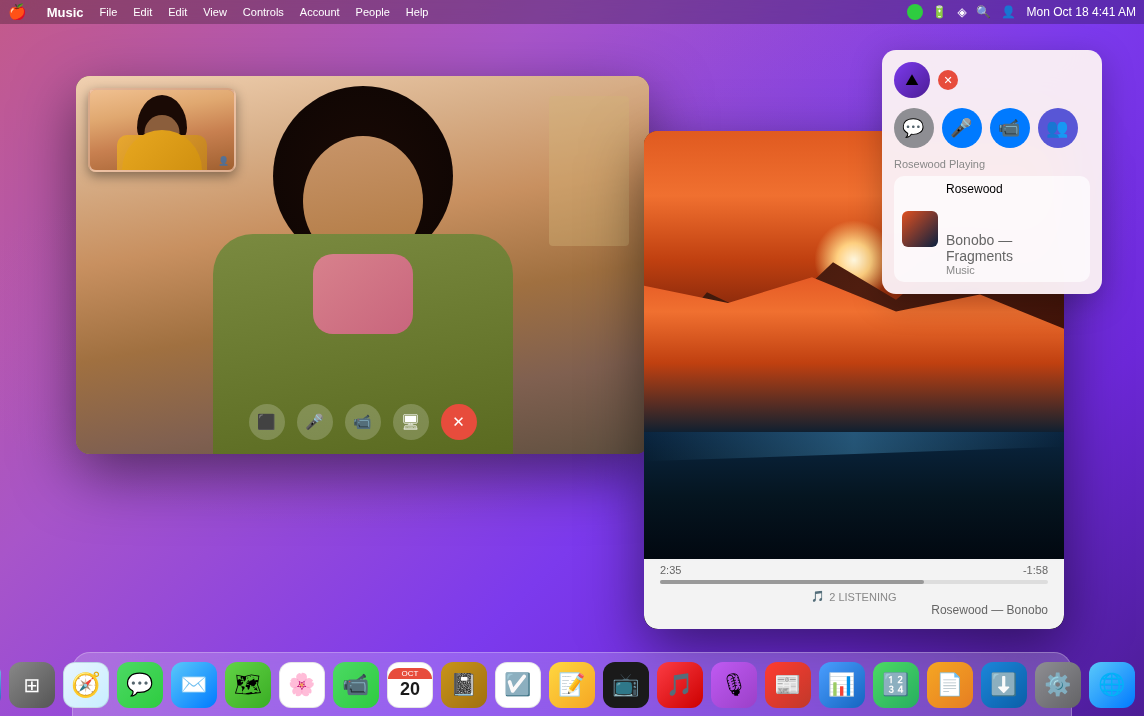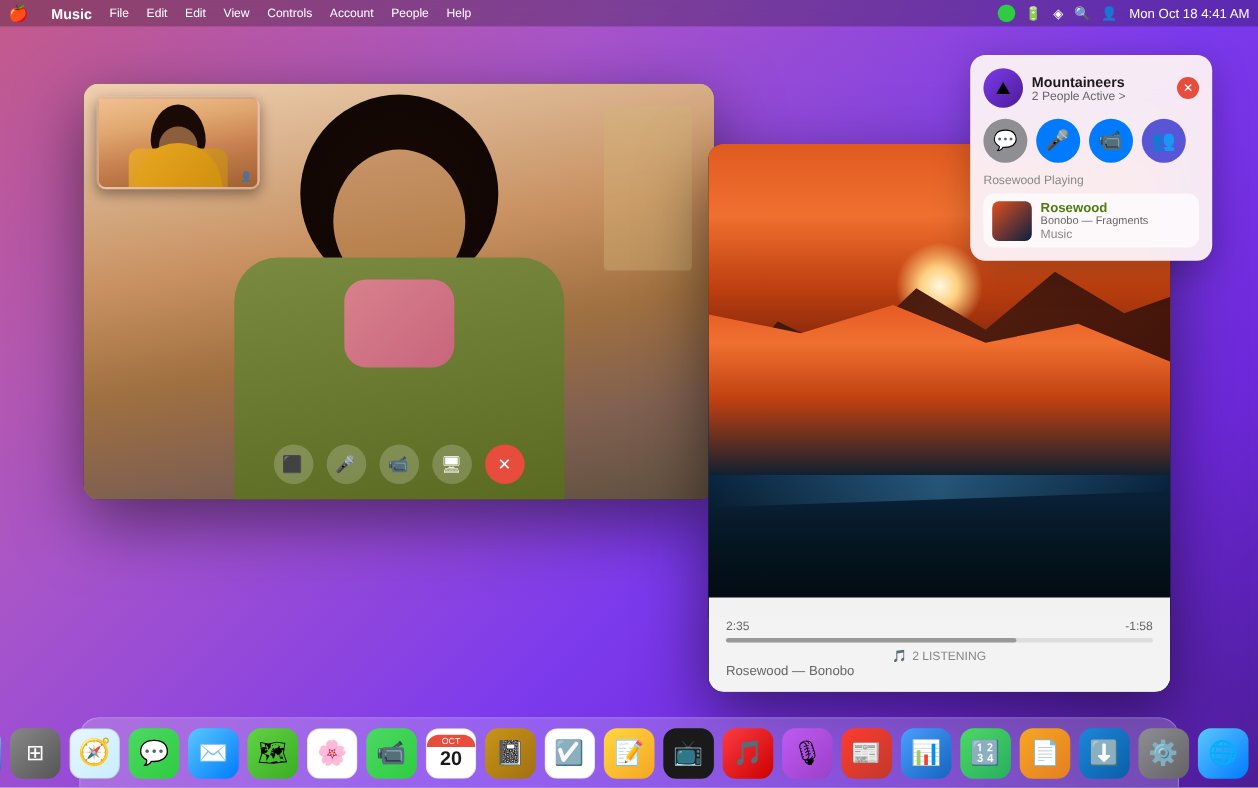--- a/index.html
+++ b/index.html
@@ -200,21 +200,21 @@
       height: 40%;
       background: linear-gradient(180deg, #e05020 0%, #f07030 30%, #c04010 60%, #102030 100%);
       clip-path: polygon(0% 100%, 100% 100%, 100% 40%, 80% 20%, 60% 30%, 40% 10%, 20% 25%, 0% 15%);
     }
 
     .music-bottom {
       position: absolute;
       bottom: 0;
       left: 0;
       width: 100%;
-      padding: 21px 16px 12px;
+      padding: 5px 16px 12px;
       background: rgba(255,255,255,0.95);
       backdrop-filter: blur(20px);
     }
     .music-progress {
       display: flex;
       justify-content: space-between;
       margin-bottom: 4px;
       font-size: 11px;
       color: #666;
     }
@@ -234,21 +234,21 @@
     }
     .music-listening {
       display: flex;
       align-items: center;
       justify-content: center;
       gap: 4px;
       font-size: 11px;
       color: #888;
     }
     .music-song-info {
-      text-align: left;
+      text-align: right;
       font-size: 12px;
       color: #666;
     }
 
     
     .shareplay-popup {
       position: absolute;
       top: 26px;
       right: 42px;
       width: 220px;
@@ -343,26 +343,27 @@
     }
     .sp-album-art {
       width: 36px;
       height: 36px;
       border-radius: 6px;
       background: linear-gradient(135deg, #e05020, #0a2040);
       flex-shrink: 0;
     }
     .sp-song-title {
       font-size: 12px;
-      font-weight: 700;
-      color: #4d7c0f;
+      font-weight: 400;
+      color: #000000;
     }
     .sp-song-detail {
-      font-size: 10px;
+      font-size: 14px;
       color: #666;
+      margin-top: 36px;
     }
     .sp-song-app {
       font-size: 11px;
       color: #888;
     }
 
     
     .dock {
       position: absolute;
       bottom: 0;
@@ -516,24 +517,20 @@
         <span>🎵</span>
         <span>2 LISTENING</span>
       </div>
       <div class="music-song-info">Rosewood — Bonobo</div>
     </div>
   </div>
 
   <div class="shareplay-popup">
     <div class="sp-header">
       <div class="sp-avatar"></div>
-      <div class="sp-title-area">
-        <div class="sp-title">Mountaineers</div>
-        <div class="sp-subtitle">2 People Active &gt;</div>
-      </div>
       <div class="sp-close">✕</div>
     </div>
 
     <div class="sp-actions">
       <div class="sp-action-btn msg">💬</div>
       <div class="sp-action-btn mic">🎤</div>
       <div class="sp-action-btn cam">📹</div>
       <div class="sp-action-btn shareplay">👥</div>
     </div>
 

